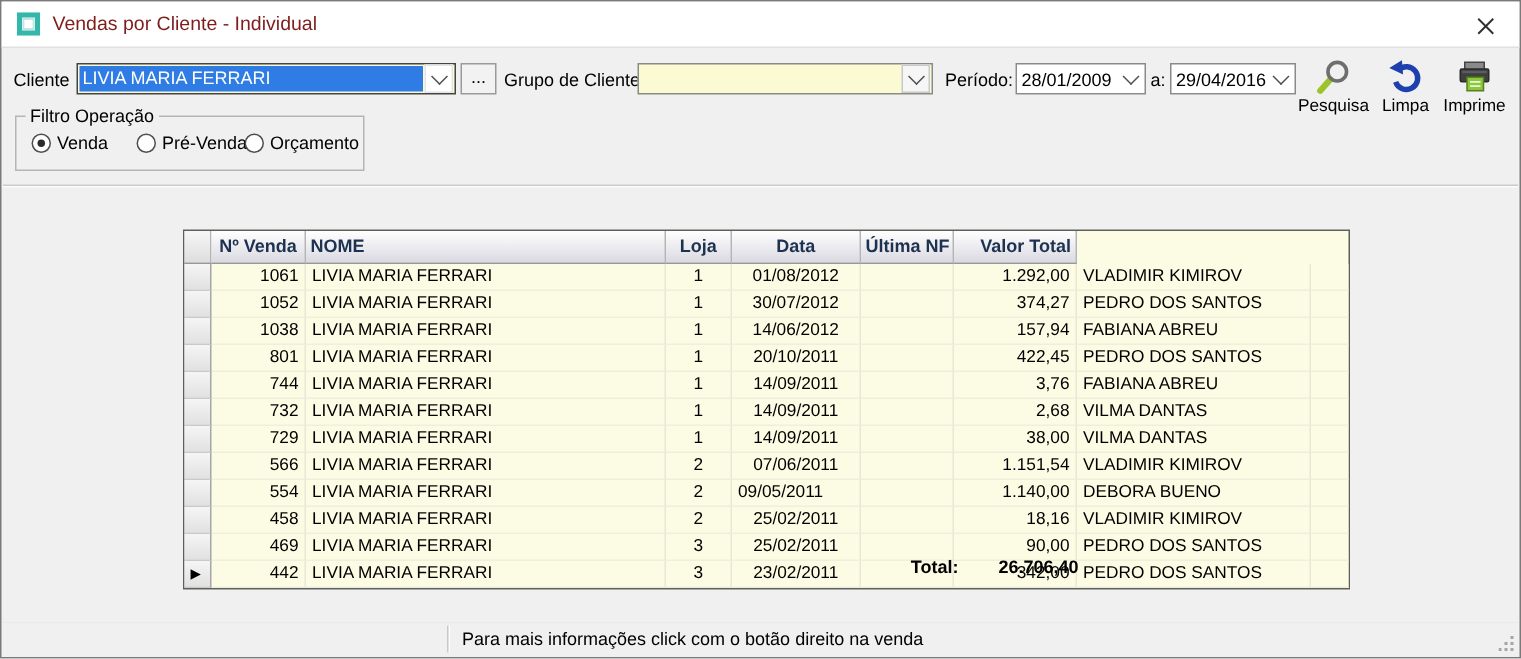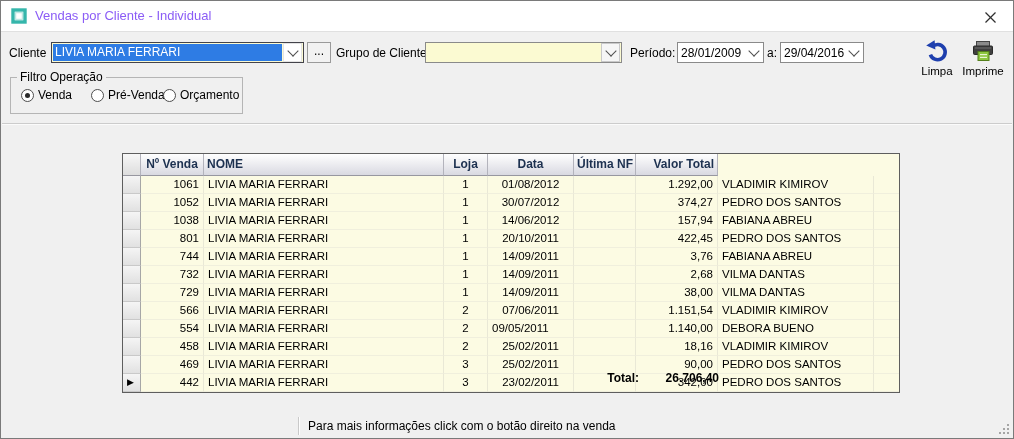--- a/index.html
+++ b/index.html
@@ -1,20 +1,20 @@
 <!DOCTYPE html>
 <html><head>
 <meta charset="utf-8">
 <style>
   html,body{margin:0;padding:0;background:#d7d7d7;font-family:"Liberation Sans",sans-serif;}
   .window{position:relative;width:1014px;height:439px;background:#f0f0f0;border:1px solid #7a7a7a;box-sizing:border-box;overflow:hidden;}
   
   .titlebar{position:absolute;left:0;top:0;width:100%;height:30px;background:#ffffff;border-bottom:1px solid #e0e0e0;}
   .appicon{position:absolute;left:10px;top:7px;width:16px;height:16px;}
-  .title{position:absolute;left:34px;top:7px;font-size:13px;color:#8b5cf6;white-space:nowrap;}
+  .title{position:absolute;left:34px;top:7px;font-size:13px;color:#7f1d1d;white-space:nowrap;}
   .closebtn{position:absolute;left:980px;top:7px;width:18px;height:18px;display:flex;align-items:center;justify-content:center;cursor:default;}
   
   .lbl{position:absolute;top:45px;font-size:12px;color:#000;white-space:nowrap;}
   .combo{position:absolute;top:41px;height:21px;box-sizing:border-box;display:flex;align-items:center;background:#fff;border:1px solid #8a8a8a;}
   .combo .val{flex:1;font-size:12px;padding:0 3px;white-space:nowrap;overflow:hidden;color:#000;}
   .chevbox{width:17px;height:17px;margin:1px;display:flex;align-items:center;justify-content:center;flex:none;}
   .chev{display:block;width:7px;height:7px;border-right:1.6px solid #4f4f4f;border-bottom:1.6px solid #4f4f4f;transform:rotate(45deg);margin-top:-4px;}
   .combo.cliente{left:50px;width:253px;background:#fbfad2;border:1px solid #43434a;}
   .combo.cliente .val{background:#2e7ce4;color:#fff;height:17px;line-height:17px;margin:1px 0 1px 1px;padding:0 2px;}
   .combo.cliente .chevbox{background:#fff;border:1px solid #e4e4e4;}
@@ -103,20 +103,27 @@
       </span>
   </div>
   <span class="lbl" style="left:766px">a:</span>
   <div class="combo date2">
     <span class="val">29/04/2016</span>
     <span class="chevbox">
         <span class="chev"></span>
       </span>
   </div>
 
+  <div class="tool pesquisa">
+    <svg class="ticon" width="26" height="27" viewBox="0 0 26 27">
+      <line x1="10.8" y1="15" x2="4.2" y2="22.5" stroke="#9dc32b" stroke-width="4.2" stroke-linecap="round"></line>
+      <circle cx="15.5" cy="9.8" r="6.2" fill="none" stroke="#6e6e6e" stroke-width="2.4"></circle>
+    </svg>
+    <span>Pesquisa</span>
+  </div>
   <div class="tool limpa">
     <svg class="ticon" width="26" height="27" viewBox="0 0 26 27">
       <path d="M 8.2 8.7 A 7.6 7.6 0 1 1 6.4 16.6" fill="none" stroke="#1e3fae" stroke-width="3.6"></path>
       <polygon points="10.6,2.2 2.2,7.4 11.4,11.6" fill="#1e3fae"></polygon>
     </svg>
     <span>Limpa</span>
   </div>
   <div class="tool imprime">
     <svg class="ticon" width="26" height="27" viewBox="0 0 26 27">
       <rect x="6.5" y="3.5" width="13" height="5" fill="#8a8a8a" stroke="#444" stroke-width="1"></rect>

